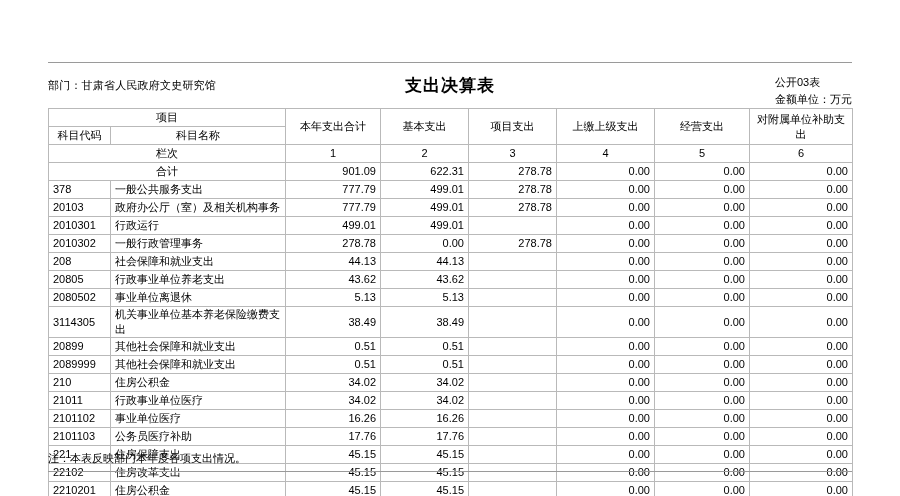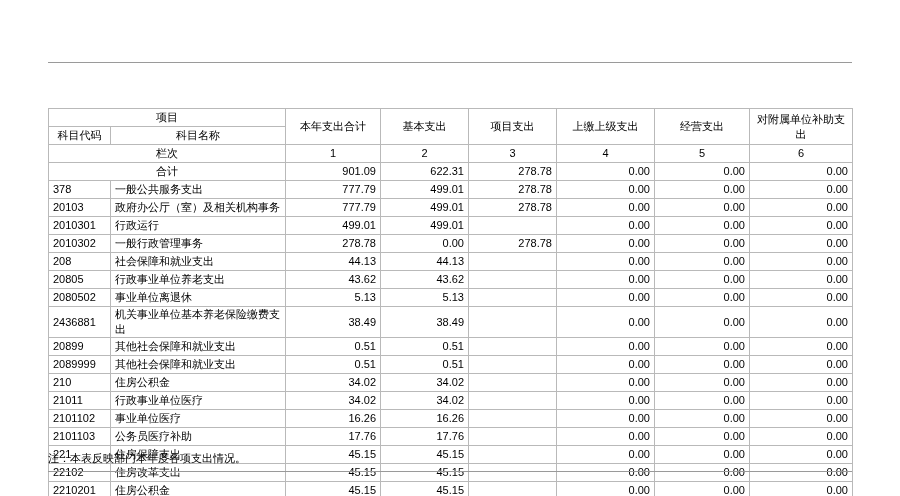--- a/index.html
+++ b/index.html
@@ -127,20 +127,28 @@
   }
   .hdr-tall { height: 30px; }
 </style>
 </head>
 <body>
 
 <div class="page">
 
   <div class="rule-top"></div>
 
+  <div class="header-row">
+    <div class="dept-line">部门：甘肃省人民政府文史研究馆</div>
+    <div class="doc-title">支出决算表</div>
+    <div class="meta-right">
+      <div>公开03表</div>
+      <div>金额单位：万元</div>
+    </div>
+  </div>
 
   <table class="sheet">
     <colgroup>
       <col style="width:62px">
       <col style="width:175px">
       <col style="width:95px">
       <col style="width:88px">
       <col style="width:88px">
       <col style="width:98px">
       <col style="width:95px">
@@ -244,21 +252,21 @@
           <td class="code">2080502</td>
           <td class="name indent-1">事业单位离退休</td>
           <td class="col-num">5.13</td>
           <td class="col-num">5.13</td>
           <td class="col-num"></td>
           <td class="col-num">0.00</td>
           <td class="col-num">0.00</td>
           <td class="col-num">0.00</td>
         </tr>
         <tr>
-          <td class="code">2436881</td>
+          <td class="code">3114305</td>
           <td class="name">机关事业单位基本养老保险缴费支出</td>
           <td class="col-num">38.49</td>
           <td class="col-num">38.49</td>
           <td class="col-num"></td>
           <td class="col-num">0.00</td>
           <td class="col-num">0.00</td>
           <td class="col-num">0.00</td>
         </tr>
         <tr>
           <td class="code">20899</td>

